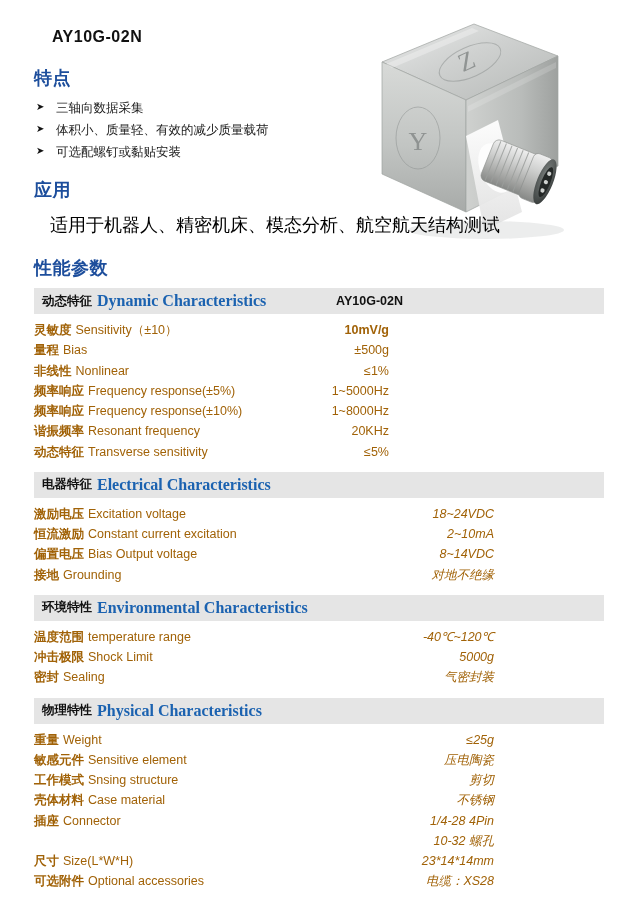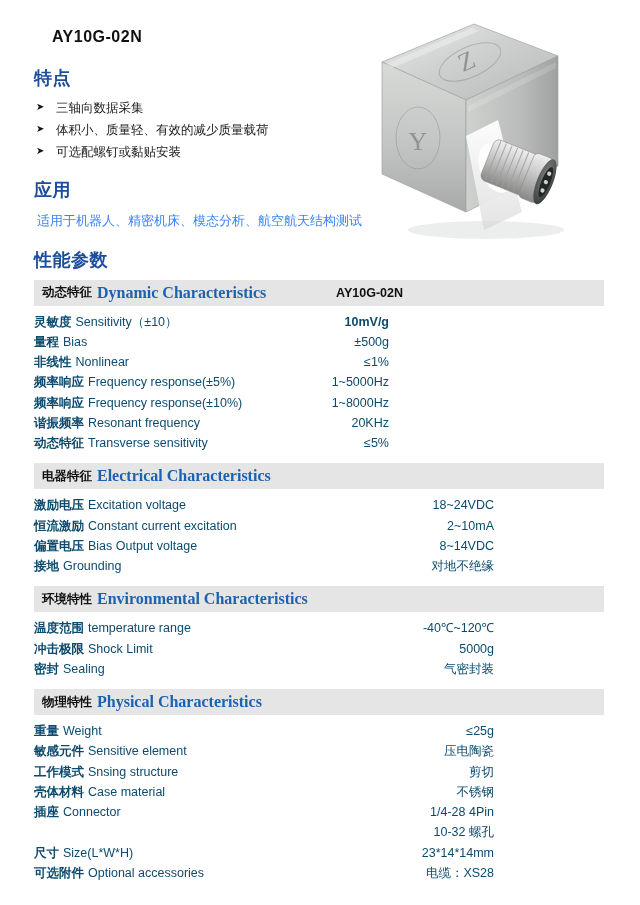--- a/index.html
+++ b/index.html
@@ -68,24 +68,24 @@
   ul.features li:before {
     content: "\27A4";
     position: absolute;
     left: 2px;
     top: 0px;
     font-size: 10px;
     color: #111;
   }
 
   .app-text {
-    font-size: 13px;
-    color: #3b82f6;
+    font-size: 18px;
+    color: #000000;
     line-height: 1.7;
-    margin: 0 0 16px 3px;
+    margin: 0 0 16px 16px;
   }
 
   
   .spec-block {
     margin-bottom: 2px;
   }
   .band {
     background: #e5e5e5;
     display: flex;
     align-items: center;
@@ -114,39 +114,39 @@
     padding-right: 195px;
   }
   .rows {
     padding: 2px 0 8px 0;
   }
   .row {
     display: flex;
     align-items: center;
     font-size: 12.5px;
     line-height: 1.62;
-    color: #0c4a6e;
+    color: #a16207;
   }
   .row .label {
     flex: 0 0 auto;
     white-space: nowrap;
   }
   .row .label .lcn {
     font-weight: bold;
     margin-right: 4px;
   }
   .row .value {
     margin-left: auto;
     white-space: nowrap;
     text-align: right;
   }
 
   
   .narrow .row .value { padding-right: 215px; }
-  .wide .row .value { padding-right: 110px; }
+  .wide .row .value { padding-right: 110px; font-style: italic; }
 
   
   .photo {
     position: absolute;
     top: 16px;
     right: 22px;
     width: 272px;
     height: 230px;
   }
   .photo svg { display: block; }

